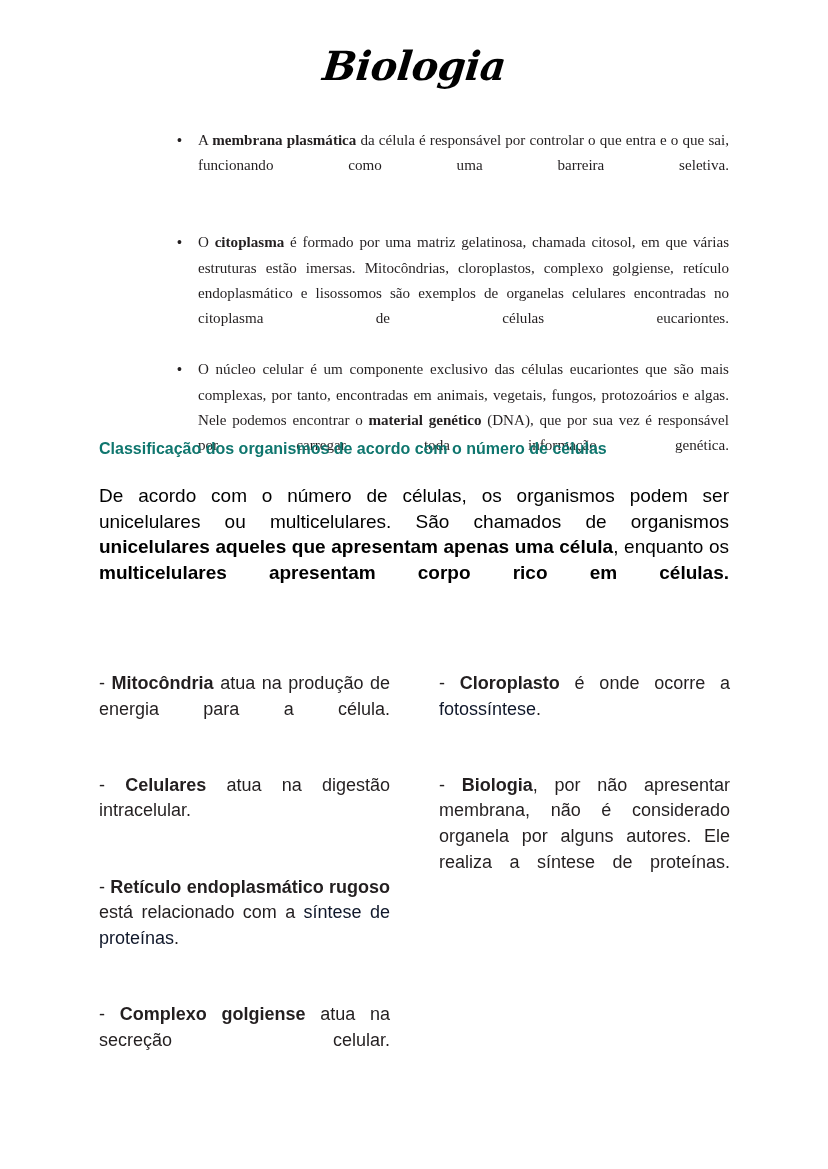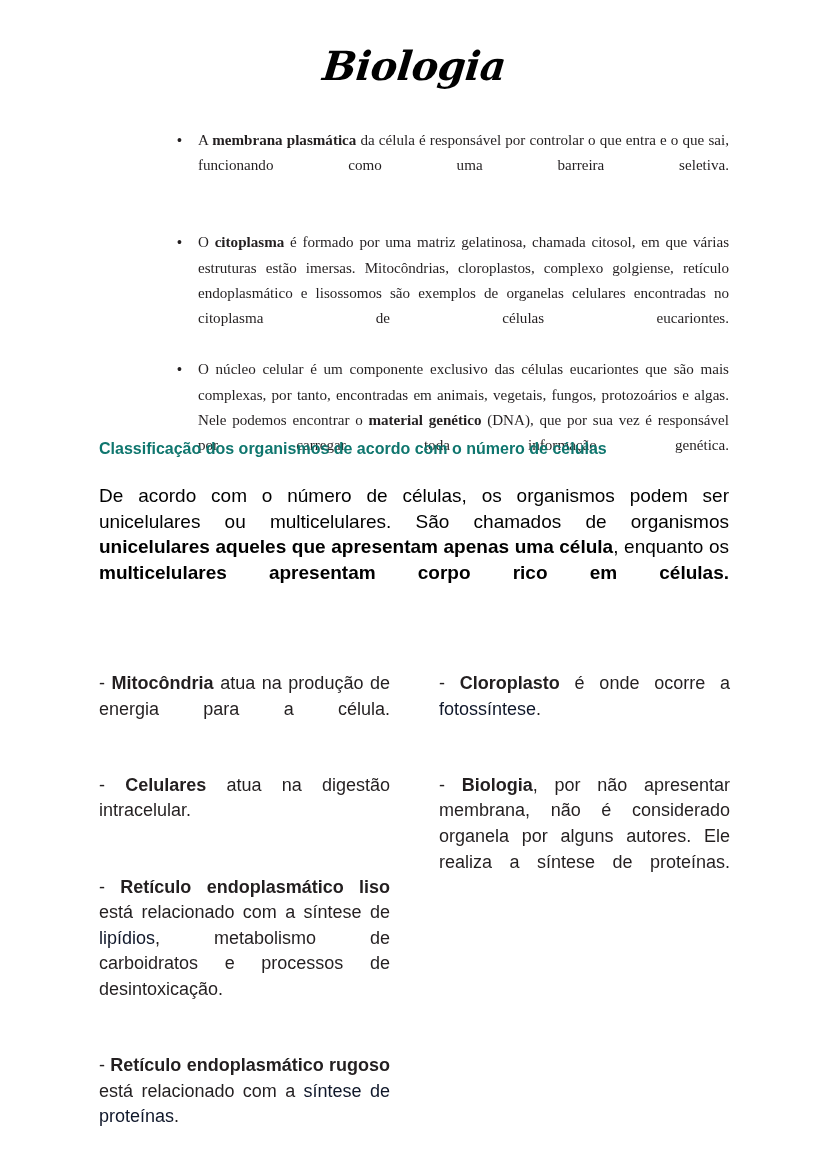--- a/index.html
+++ b/index.html
@@ -176,21 +176,20 @@
 
   <div class="section-heading" id="heading-classificacao">Classificação dos organismos de acordo com o número de células</div>
 
   <div class="body-para" id="para-classificacao"><span>De acordo com o número de células, os organismos podem ser unicelulares ou multicelulares. São chamados de organismos </span><b>unicelulares aqueles que apresentam apenas uma célula</b><span>, enquanto os </span><b>multicelulares apresentam corpo rico em células.</b></div>
 
 
   <div class="columns">
     <div class="col" id="col-left">
         <p class="organelle-entry"><span>- </span><b>Mitocôndria</b><span> atua na produção de energia para a célula.</span></p>
         <p class="organelle-entry"><span>- </span><b>Celulares</b><span> atua na digestão intracelular.</span></p>
-        <p class="organelle-entry"><span>- </span><b>Retículo endoplasmático liso</b><span> está relacionado com a síntese de </span><a class="link" href="#">lipídios</a><span>, metabolismo de carboidratos e processos de desintoxicação.</span></p>
         <p class="organelle-entry"><span>- </span><b>Retículo endoplasmático rugoso</b><span> está relacionado com a </span><a class="link" href="#">síntese de proteínas</a><span>.</span></p>
         <p class="organelle-entry"><span>- </span><b>Complexo golgiense</b><span> atua na secreção celular.</span></p>
       </div>
     <div class="col" id="col-right">
         <p class="organelle-entry"><span>- </span><b>Cloroplasto</b><span> é onde ocorre a </span><a class="link" href="#">fotossíntese</a><span>.</span></p>
         <p class="organelle-entry"><span>- </span><b>Biologia</b><span>, por não apresentar membrana, não é considerado organela por alguns autores. Ele realiza a síntese de proteínas.</span></p>
       </div>
   </div>
 
 </div>

